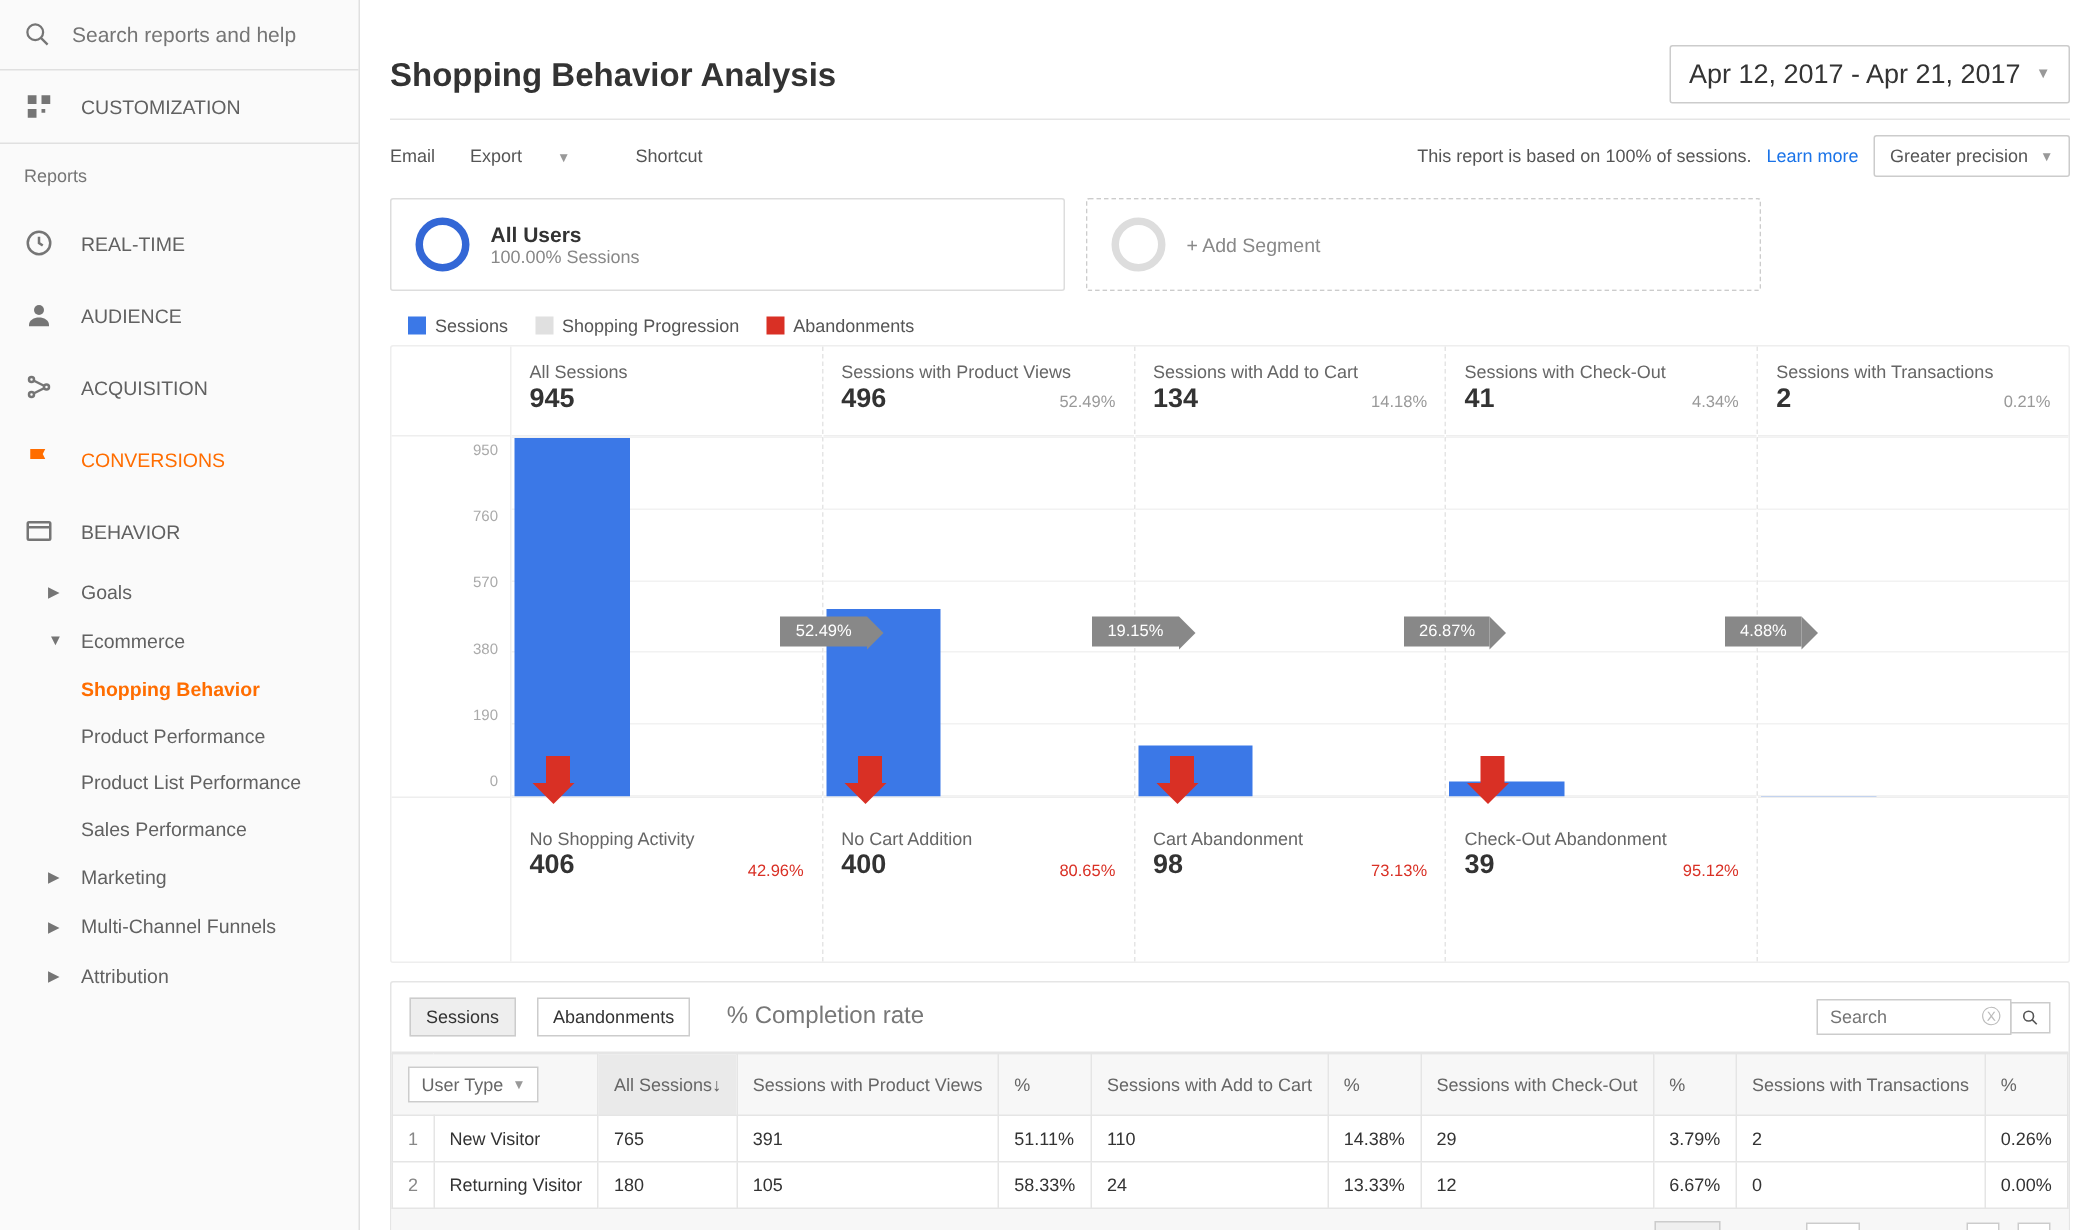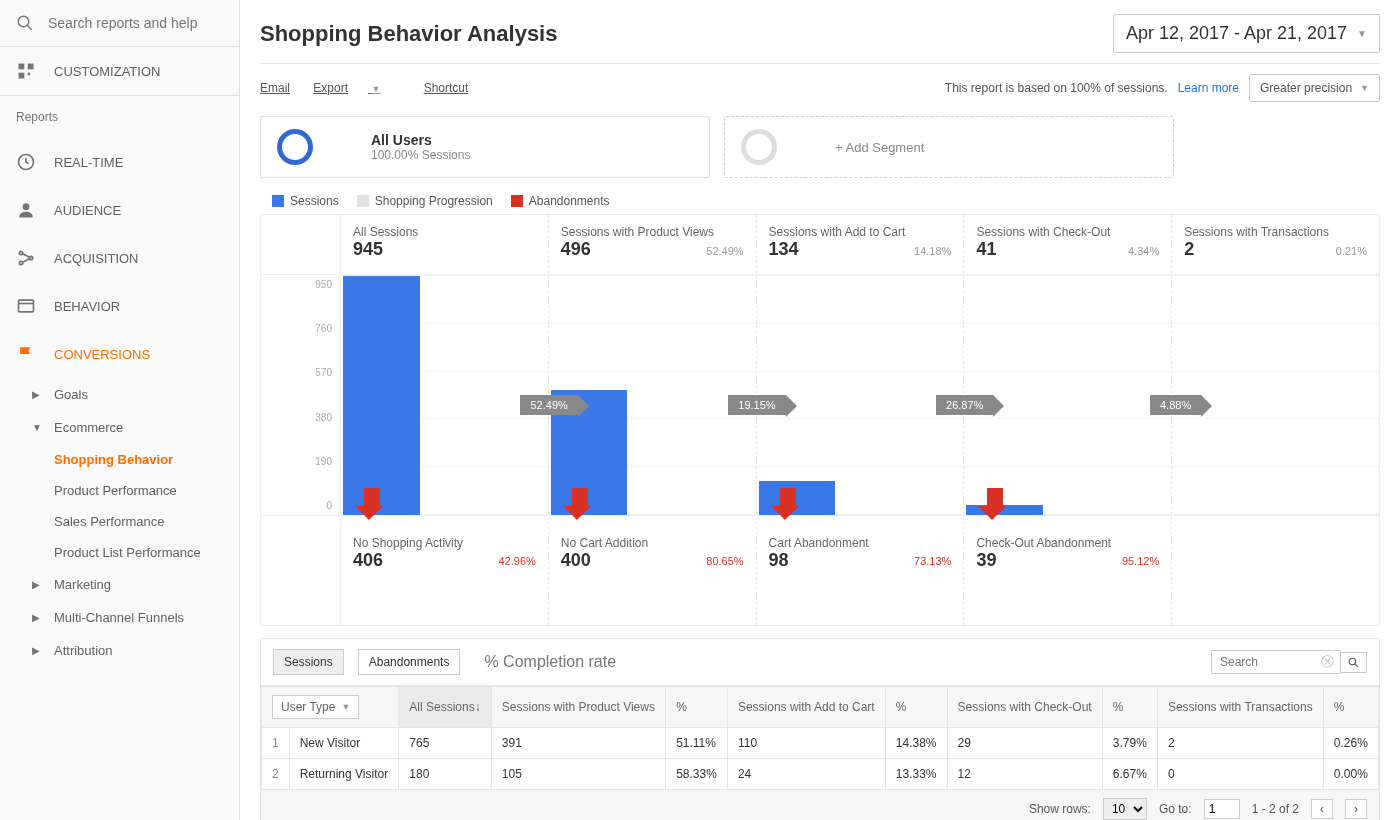--- a/index.html
+++ b/index.html
@@ -13,33 +13,33 @@
 .side-item { display: flex; align-items: center; padding: 14px 16px; color: #616161; font-size: 13px; cursor: pointer; }
 .side-item .icon { width: 20px; height: 20px; margin-right: 18px; color: #757575; flex-shrink: 0; }
 .side-item.active { color: #ff6d00; }
 .side-item.active .icon { color: #ff6d00; }
 .side-label { padding: 14px 16px; font-size: 12px; color: #757575; }
 .sub-tree { padding-left: 0; }
 .sub-item { display: flex; align-items: center; padding: 9px 16px 9px 32px; color: #616161; font-size: 13px; cursor: pointer; }
 .sub-item .caret { width: 16px; color: #757575; font-size: 10px; margin-right: 6px; }
 .sub-sub-item { padding: 8px 16px 8px 54px; color: #616161; font-size: 13px; cursor: pointer; }
 .sub-sub-item.active { color: #ff6d00; font-weight: bold; }
-.main { flex: 1; overflow-y: auto; background: #fff; padding: 0 20px 20px 20px; }
+.main { flex: 1; overflow-y: auto; background: #fff; padding: 0 20px 20px 20px; margin-top: 16px; }
 .page-header { display: flex; justify-content: space-between; align-items: center; padding: 14px 0 10px 0; border-bottom: 1px solid #e5e5e5; }
 .page-title { font-size: 22px; font-weight: bold; color: #333; }
 .date-range { border: 1px solid #ccc; border-radius: 2px; padding: 8px 12px; font-size: 18px; color: #333; display: flex; align-items: center; cursor: pointer; }
 .date-range .tri { margin-left: 10px; color: #999; font-size: 10px; }
 .toolbar { display: flex; justify-content: space-between; align-items: center; padding: 10px 0; font-size: 12px; color: #555; }
-.toolbar-left span { margin-right: 20px; cursor: pointer; text-decoration: underline; }
+.toolbar-left span { margin-right: 20px; cursor: pointer; }
 .toolbar-right { display: flex; align-items: center; gap: 10px; }
 .toolbar-right a { color: #1a73e8; text-decoration: none; }
 .precision-btn { border: 1px solid #ccc; padding: 6px 10px; border-radius: 2px; font-size: 12px; cursor: pointer; display: flex; align-items: center; }
 .precision-btn .tri { margin-left: 8px; font-size: 9px; color: #999; }
 .segments-row { display: flex; gap: 14px; margin: 4px 0 10px 0; }
-.segment-card { border: 1px solid #ddd; border-radius: 2px; padding: 12px 16px; display: flex; align-items: center; width: 450px; gap: 44px; }
+.segment-card { border: 1px solid #ddd; border-radius: 2px; padding: 12px 16px; display: flex; align-items: center; width: 450px; }
 .segment-card.add { border: 1px dashed #ccc; color: #888; cursor: pointer; }
 .donut { width: 36px; height: 36px; border-radius: 50%; border: 5px solid #3367d6; margin-right: 14px; }
 .donut.grey { border-color: #ddd; }
 .segment-card .t { font-size: 14px; font-weight: bold; }
 .segment-card .s { font-size: 12px; color: #888; }
 .legend-row { display: flex; gap: 18px; padding: 6px 12px; font-size: 12px; color: #555; }
 .legend-item { display: flex; align-items: center; gap: 6px; }
 .swatch { width: 12px; height: 12px; }
 .sw-blue { background: #3b78e7; }
 .sw-grey { background: #e0e0e0; }
@@ -61,21 +61,21 @@
 .gridlines div { border-top: 1px solid #f2f2f2; height: 0; }
 .bar { position: absolute; bottom: 0; left: 2px; width: 37%; background: #3b78e7; }
 .prog-arrow { position: absolute; right: -30px; top: 120px; z-index: 3; }
 .prog-body { background: #888; color: #fff; font-size: 11px; padding: 4px 10px; position: relative; }
 .prog-body::after { content: ""; position: absolute; right: -11px; top: 0; border-left: 11px solid #888; border-top: 11px solid transparent; border-bottom: 11px solid transparent; }
 .stage-foot { height: 110px; border-top: 1px solid #eee; padding: 10px 12px; position: relative; }
 .down-arrow { position: absolute; top: -28px; left: 20px; }
 .da-stem { width: 16px; height: 18px; background: #d93025; margin: 0 auto; }
 .da-head { width: 0; height: 0; border-left: 14px solid transparent; border-right: 14px solid transparent; border-top: 14px solid #d93025; margin-left: -6px; }
 .stage-foot .lbl { font-size: 12px; color: #666; margin-top: 10px; }
-.stage-foot .row2 { display: flex; justify-content: space-between; align-items: center; }
+.stage-foot .row2 { display: flex; justify-content: space-between; align-items: flex-end; }
 .stage-foot .val { font-size: 18px; font-weight: bold; }
 .stage-foot .pct { font-size: 11px; color: #d93025; }
 .table-wrap { border: 1px solid #e5e5e5; border-radius: 2px; }
 .table-tabs { display: flex; align-items: center; padding: 10px 12px; gap: 14px; border-bottom: 1px solid #e5e5e5; }
 .tab-btn { border: 1px solid #ccc; padding: 5px 10px; font-size: 12px; cursor: pointer; background: #fff; }
 .tab-btn.active { background: #eee; }
 .comp-label { font-size: 16px; color: #777; margin-left: 10px; }
 .table-search { margin-left: auto; display: flex; align-items: center; }
 .table-search input { border: 1px solid #ccc; padding: 4px 8px; font-size: 12px; width: 130px; }
 .table-search .clear { margin-left: -20px; color: #bbb; cursor: pointer; z-index: 1; }
@@ -143,50 +143,50 @@
     <span class="icon">
           <svg viewBox="0 0 24 24" width="20" height="20" fill="none" stroke="currentColor" stroke-width="2">
             <circle cx="6" cy="6" r="2"></circle>
             <circle cx="18" cy="12" r="2"></circle>
             <circle cx="6" cy="18" r="2"></circle>
             <path d="M8 7l8 4M8 17l8-4"></path>
           </svg>
         </span>
     <span>ACQUISITION</span>
   </div>
+  <div class="side-item active">
+    <span class="icon">
+          <svg viewBox="0 0 24 24" width="20" height="20" fill="currentColor">
+            <path d="M5 3v18M5 4h12l-2 4 2 4H5"></path>
+          </svg>
+        </span>
+    <span>CONVERSIONS</span>
+  </div>
   <div class="side-item">
     <span class="icon">
           <svg viewBox="0 0 24 24" width="20" height="20" fill="none" stroke="currentColor" stroke-width="2">
             <rect x="3" y="5" width="18" height="14" rx="1"></rect>
             <line x1="3" y1="9" x2="21" y2="9"></line>
           </svg>
         </span>
     <span>BEHAVIOR</span>
   </div>
-  <div class="side-item active">
-    <span class="icon">
-          <svg viewBox="0 0 24 24" width="20" height="20" fill="currentColor">
-            <path d="M5 3v18M5 4h12l-2 4 2 4H5"></path>
-          </svg>
-        </span>
-    <span>CONVERSIONS</span>
-  </div>
   <div class="sub-tree">
     <div class="sub-item">
           <span class="caret">▶</span>
           <span>Goals</span>
         </div>
     <div class="sub-item">
           <span class="caret">▼</span>
           <span>Ecommerce</span>
         </div>
     <div class="sub-sub-item active">Shopping Behavior</div>
     <div class="sub-sub-item">Product Performance</div>
+    <div class="sub-sub-item">Product List Performance</div>
     <div class="sub-sub-item">Sales Performance</div>
-    <div class="sub-sub-item">Product List Performance</div>
     <div class="sub-item">
           <span class="caret">▶</span>
           <span>Marketing</span>
         </div>
     <div class="sub-item">
           <span class="caret">▶</span>
           <span>Multi-Channel Funnels</span>
         </div>
     <div class="sub-item">
           <span class="caret">▶</span>

